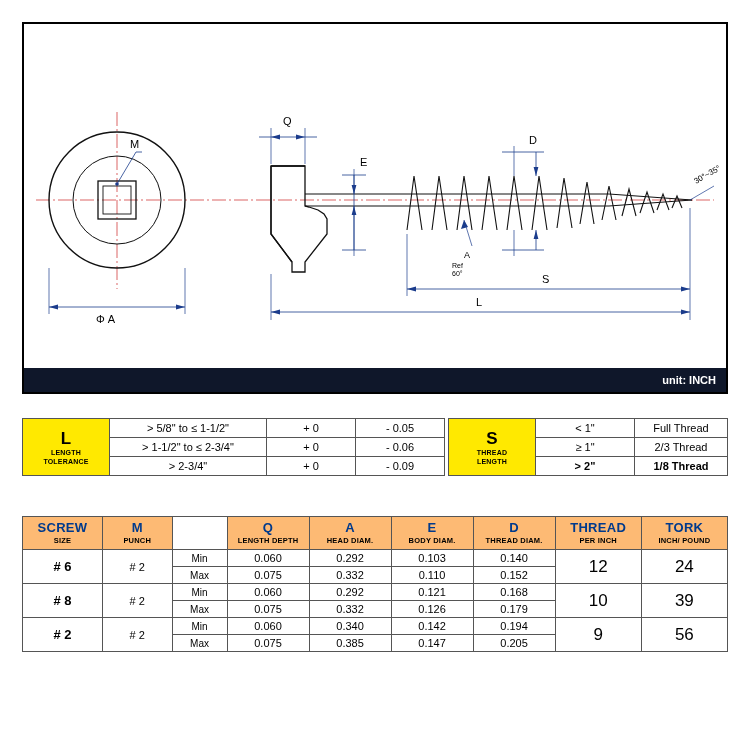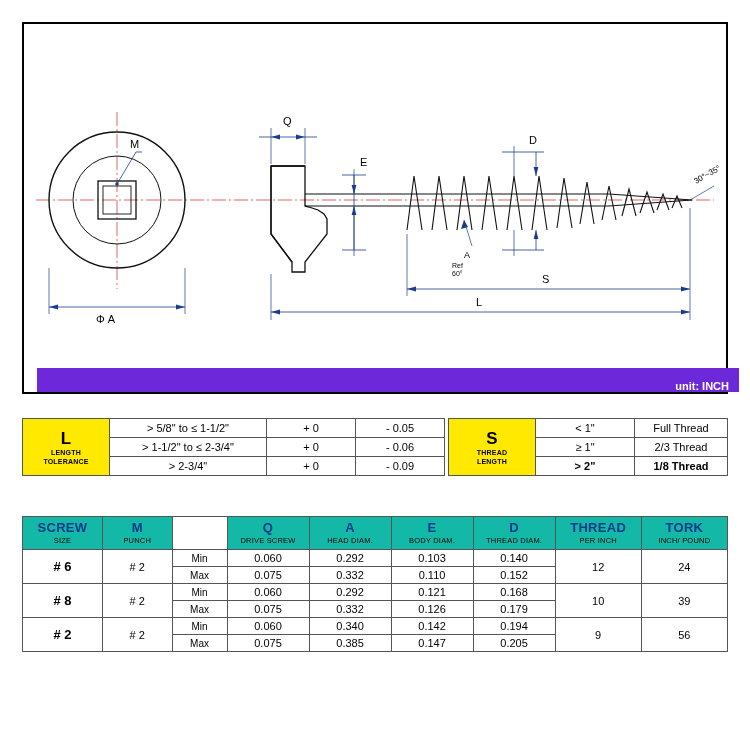--- a/index.html
+++ b/index.html
@@ -25,30 +25,30 @@
     left: 22px;
     top: 22px;
     width: 706px;
     height: 372px;
     border: 2px solid #000;
     box-sizing: border-box;
     background: #fff;
   }
   .unit-bar {
     position: absolute;
-    left: 13px;
+    left: 0;
     bottom: 0;
     width: 100%;
     height: 24px;
-    background: #6d28d9;
+    background: #0f172a;
     color: #fff;
     font-size: 11px;
     font-weight: bold;
     display: flex;
-    align-items: flex-end;
+    align-items: center;
     justify-content: flex-end;
     padding-right: 10px;
     box-sizing: border-box;
   }
   svg.dwg {
     position: absolute;
     left: 0;
     top: 0;
   }
 
@@ -113,51 +113,51 @@
   }
   table.spec td, table.spec th {
     border: 1px solid #555;
     text-align: center;
     vertical-align: middle;
     background: #fff;
     color: #000;
     padding: 2px 2px;
   }
   table.spec thead th {
-    background: #14b8a6;
+    background: #fdba74;
     padding: 3px 2px;
   }
   table.spec thead th.blank {
     background: #fff;
   }
   .hdr-main {
     display: block;
     font-size: 13px;
     font-weight: bold;
     color: #003a8c;
     line-height: 16px;
     letter-spacing: .3px;
   }
   .hdr-sub {
     display: block;
     font-size: 7.5px;
-    font-weight: normal;
+    font-weight: bold;
     color: #000;
     line-height: 10px;
     letter-spacing: .2px;
   }
   td.size-cell {
     font-size: 13px;
     font-weight: bold;
     width: 72px;
   }
   td.punch-cell { font-size: 11px; width: 62px; }
   td.minmax { width: 48px; font-size: 10px; }
   td.num { width: 74px; font-size: 11px; }
-  td.thread-col, td.tork-col { width: 78px; font-size: 11px; }
+  td.thread-col, td.tork-col { width: 78px; font-size: 17px; }
 </style>
 </head>
 <body>
 
 <div class="page">
 
   <div class="drawing-panel">
 
     <svg class="dwg" width="702" height="368" viewBox="0 0 702 368">
 
@@ -332,21 +332,21 @@
           <th>
             <span class="hdr-main">M</span>
             <span class="hdr-sub">PUNCH</span>
           </th>
           <th class="blank">
             <span class="hdr-main"></span>
             <span class="hdr-sub"></span>
           </th>
           <th>
             <span class="hdr-main">Q</span>
-            <span class="hdr-sub">DRIVE SCREW</span>
+            <span class="hdr-sub">LENGTH DEPTH</span>
           </th>
           <th>
             <span class="hdr-main">A</span>
             <span class="hdr-sub">HEAD DIAM.</span>
           </th>
           <th>
             <span class="hdr-main">E</span>
             <span class="hdr-sub">BODY DIAM.</span>
           </th>
           <th>

